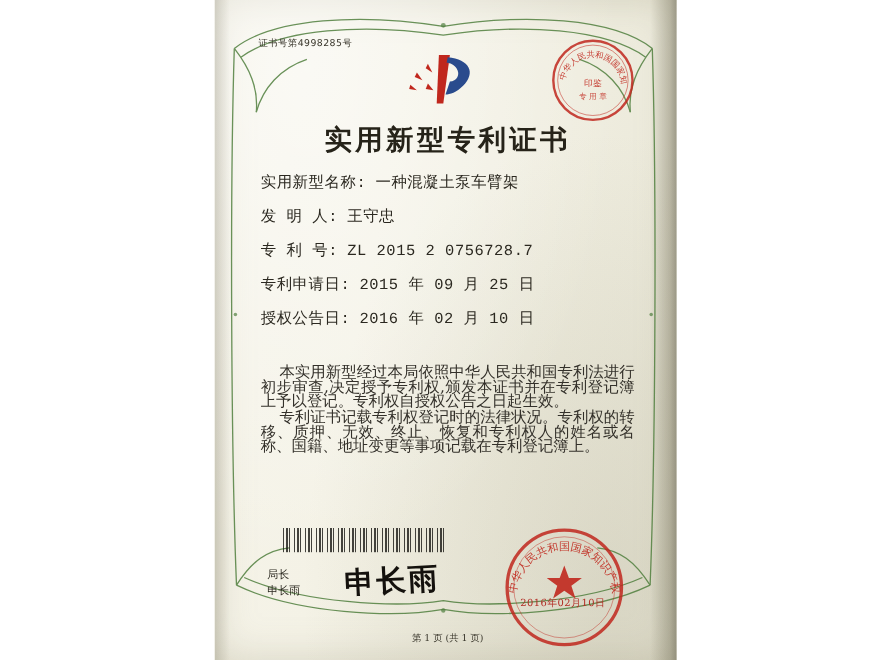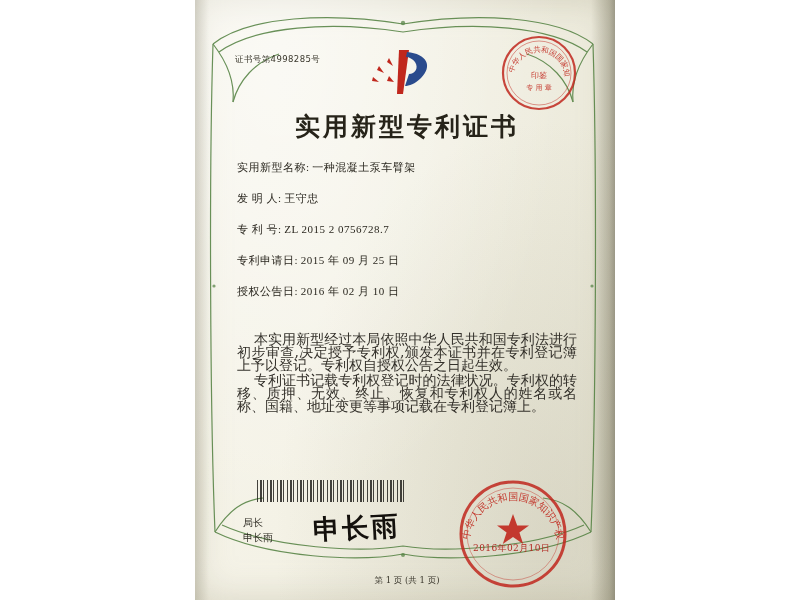--- a/index.html
+++ b/index.html
@@ -78,21 +78,21 @@
     top: 30px;
     width: 344px;
     height: 540px;
     color: #2d2a22;
   }
 
   .cert-no {
     font-size: 8.5px;
     letter-spacing: 0.4px;
     color: #3a372c;
-    margin-top: 24px;
+    margin-top: 4px;
   }
 
   .logo-wrap {
     position: absolute;
     left: 108px;
     top: 14px;
     width: 110px;
     height: 56px;
   }
 
@@ -118,26 +118,26 @@
   }
 
   .fields {
     position: absolute;
     left: 2px;
     top: 130px;
     width: 344px;
   }
 
   .field-row {
-    font-size: 11px;
+    font-size: 14px;
     line-height: 15px;
     margin-bottom: 16px;
     color: #2b2820;
     white-space: nowrap;
-    font-family: Liberation Serif, serif;
+    font-family: Liberation Mono, monospace;
   }
 
   .field-label {
     letter-spacing: 0.5px;
   }
 
   .field-value {
     letter-spacing: 0.5px;
   }
 

